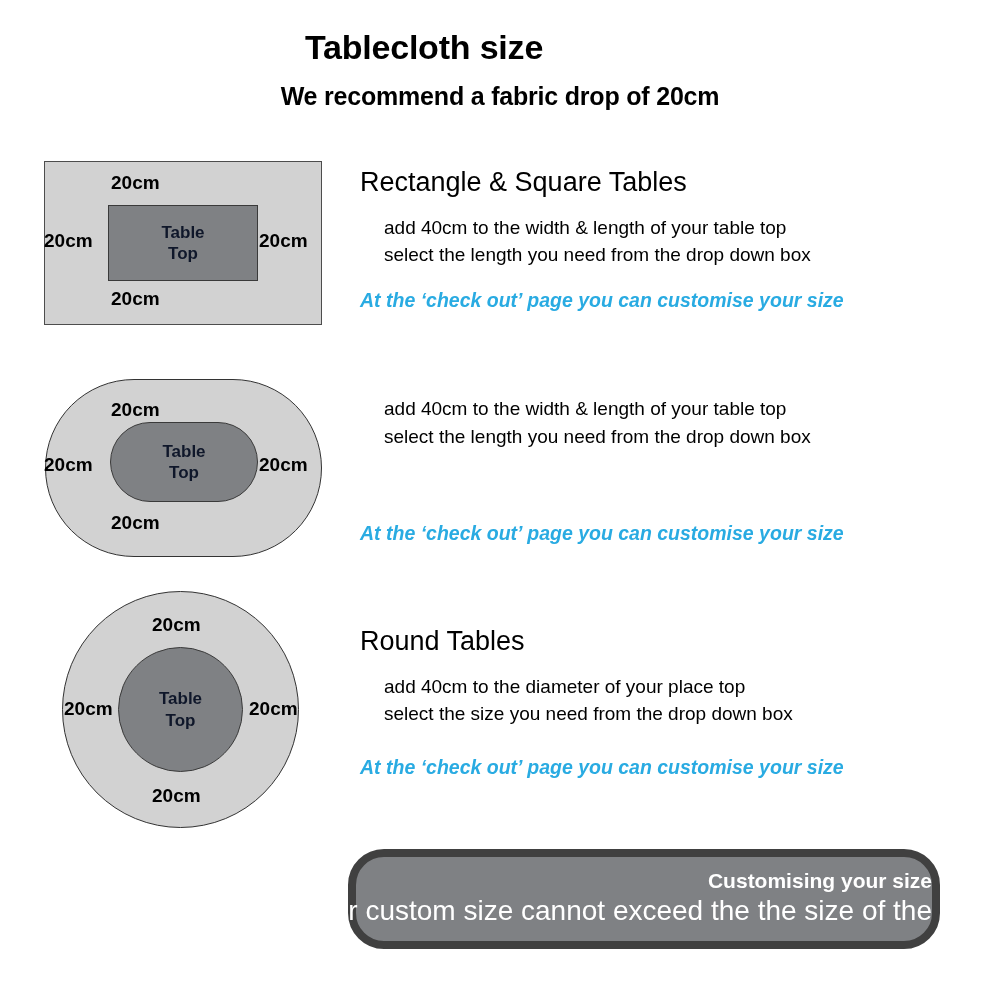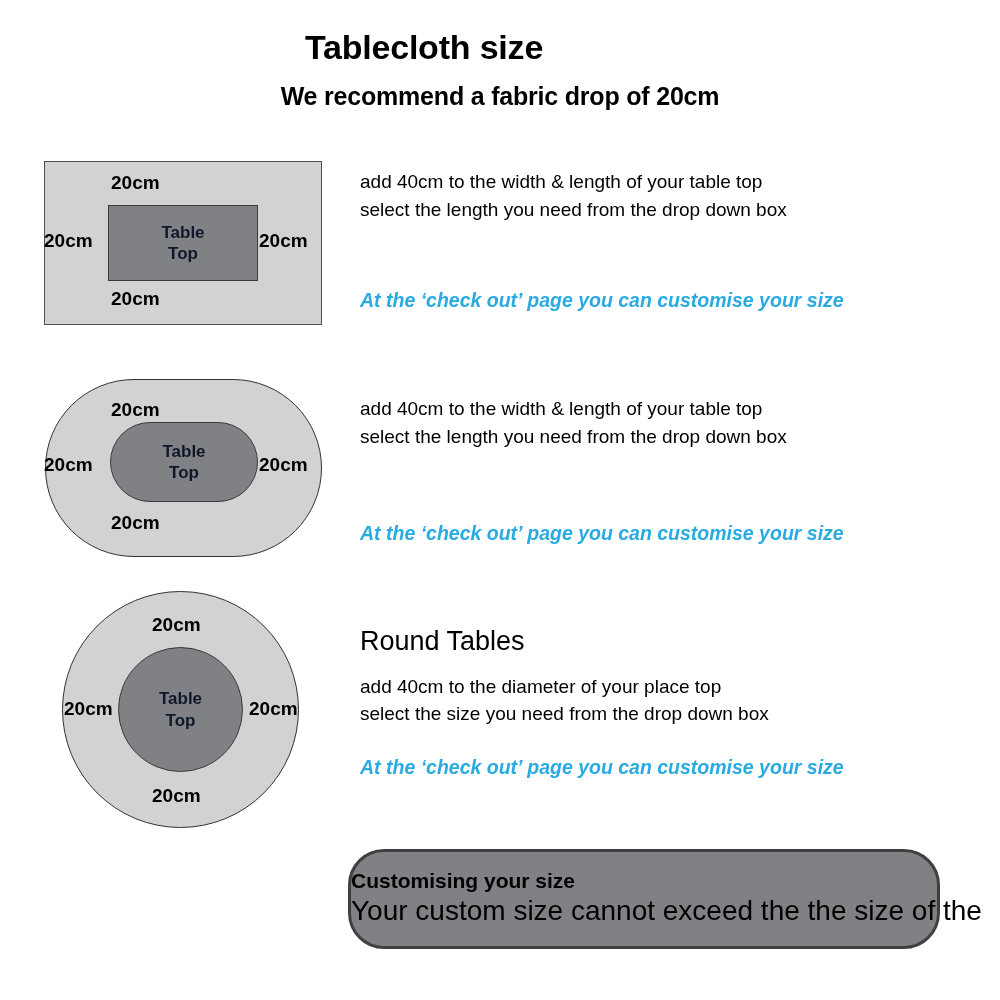--- a/index.html
+++ b/index.html
@@ -159,20 +159,21 @@
     font-weight: normal;
     color: #000;
     margin: 0 0 16px 0;
     line-height: 1.1;
   }
   .block-line {
     font-size: 19px;
     color: #000;
     line-height: 1.45;
     white-space: nowrap;
+    margin-left: 24px;
   }
   .block-note {
     font-size: 19.5px;
     font-weight: bold;
     font-style: italic;
     color: #29abe2;
     white-space: nowrap;
     line-height: 1.3;
   }
   #rect-text  { top: 168px; }
@@ -181,28 +182,28 @@
   #oval-note  { position: absolute; left: 360px; top: 521px; }
   #round-text { top: 627px; }
   #round-note { position: absolute; left: 360px; top: 755px; }
 
   
   #customise-box {
     position: absolute;
     left: 348px; top: 849px;
     width: 592px; height: 100px;
     background: #7f8184;
-    border: 3px solid #404040;
+    border: 8px solid #404040;
     border-radius: 36px;
     box-sizing: border-box;
     display: flex;
     flex-direction: column;
-    align-items: flex-start;
-    justify-content: center;
-    color: #000000;
+    align-items: flex-end;
+    justify-content: center;
+    color: #ffffff;
   }
   #customise-heading {
     font-size: 21px;
     font-weight: bold;
     line-height: 1.2;
     text-align: center;
   }
   .customise-line {
     font-size: 28px;
     font-weight: normal;
@@ -225,20 +226,21 @@
       <span>Top</span>
     </div>
   </div>
 </div>
 <div class="dim-label" id="rect-top-label">20cm</div>
 <div class="dim-label" id="rect-bottom-label">20cm</div>
 <div class="dim-label" id="rect-left-label">20cm</div>
 <div class="dim-label" id="rect-right-label">20cm</div>
 
 <div class="text-block" id="rect-text">
+  <div class="block-heading">Rectangle &amp; Square Tables</div>
   <div class="block-line">add 40cm to the width &amp; length of your table top</div>
   <div class="block-line">select the length you need from the drop down box</div>
 </div>
 <div class="block-note" id="rect-note">At the ‘check out’ page you can customise your size</div>
 
 <div id="oval-diagram">
   <div id="oval-outer"></div>
   <div id="oval-inner">
     <div class="tabletop-label">
       <span>Table</span><br>

